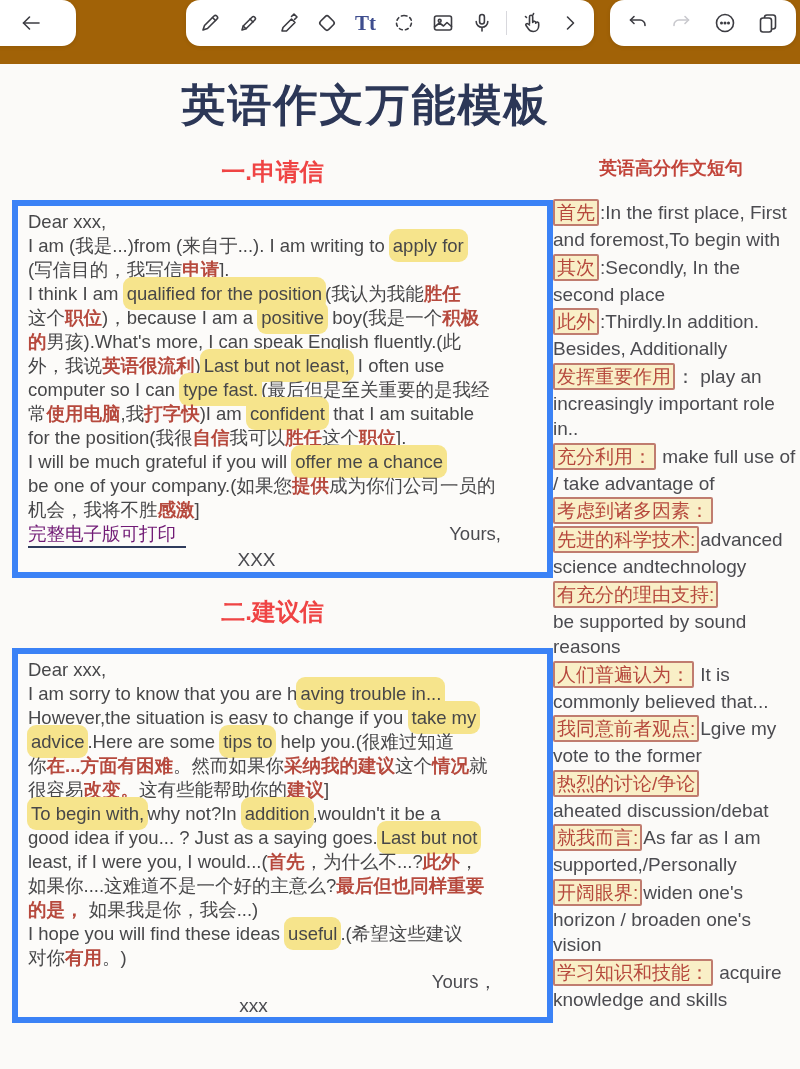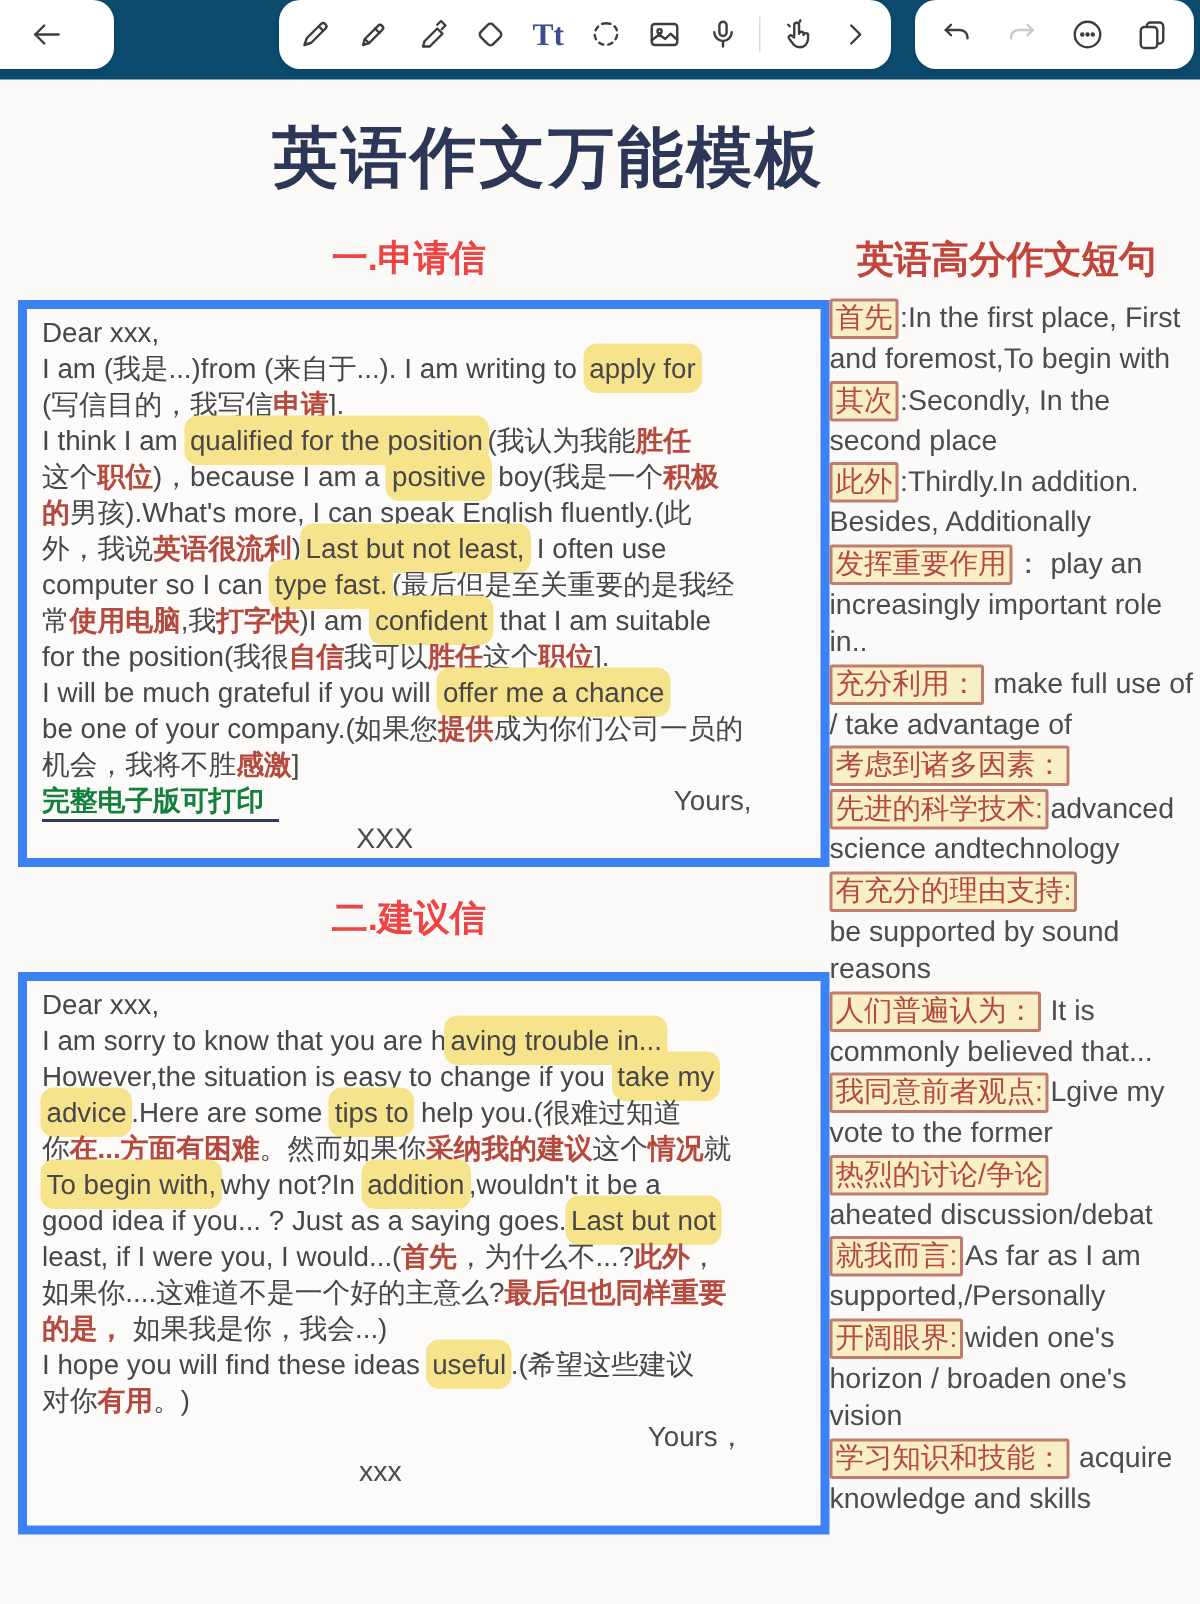--- a/index.html
+++ b/index.html
@@ -3,53 +3,53 @@
 <meta charset="utf-8">
 <style>
   html,body{margin:0;padding:0;}
   body{
     width:800px;height:1069px;position:relative;overflow:hidden;
     background:#fbfaf8;
     font-family:"Liberation Sans","DejaVu Sans",sans-serif;
     color:#4b4b50;
   }
   
-  .toolbar{position:absolute;top:0;left:0;width:800px;height:53px;background:#0c4a6e;}
+  .toolbar{position:absolute;top:0;left:0;width:800px;height:64px;background:#a16207;}
   .tgroup{
     position:absolute;top:0;height:46px;background:#ffffff;
     border-radius:14px;box-shadow:0 1px 4px rgba(0,0,0,.10);
     display:flex;align-items:center;justify-content:space-evenly;
   }
   .tgroup.left{left:-14px;width:90px;}
   .tgroup.center{left:186px;width:408px;}
   .tgroup.right{left:610px;width:186px;}
   .tbtn{width:30px;height:30px;display:flex;align-items:center;justify-content:center;cursor:pointer;}
   .tbtn svg{width:24px;height:24px;stroke:#3c3c42;stroke-width:1.6;fill:none;stroke-linecap:round;stroke-linejoin:round;}
   .tbtn.disabled svg{stroke:#c9c9ce;}
   .tdivider{width:1px;height:24px;background:#d8d8dd;}
   .texttool{font-family:"Liberation Serif","DejaVu Serif",serif;font-weight:bold;color:#3e4d8e;font-size:21px;line-height:1;}
   
   .title{position:absolute;top:76px;left:16px;width:699px;text-align:center;
     font-size:44px;font-weight:bold;color:#2c3757;letter-spacing:2px;}
   .h-sec{position:absolute;width:545px;text-align:center;font-size:24px;font-weight:bold;color:#ef4444;}
   .h-sec.one{top:156px;left:0;}
   .h-sec.two{top:596px;left:0;}
   .h-right{position:absolute;top:156px;left:548px;width:246px;text-align:center;
-    font-size:25px;font-weight:bold;color:#c2443a;}
+    font-size:18px;font-weight:bold;color:#c2443a;}
   
   .lbox{position:absolute;left:12px;width:529px;border:6px solid #3b82f6;background:#fcfbf9;}
   .lbox.b1{top:200px;height:366px;}
   .lbox.b2{top:648px;height:363px;}
   .lines{padding:4px 10px 0 10px;font-size:18.5px;line-height:24px;color:#474749;}
   .tl{white-space:nowrap;}
   .red{color:#b6493d;font-weight:bold;}
   .hl{background:#f6e48c;border-radius:9px;padding:6px 4px;margin:0 -1px;}
   .sigrow{display:flex;justify-content:space-between;align-items:flex-start;padding:0 10px;
     font-size:18.5px;line-height:24px;}
-  .note{color:#15803d;font-weight:bold;border-bottom:2.5px solid #2f3b5c;padding-right:10px;}
+  .note{color:#701a75;font-weight:normal;border-bottom:2.5px solid #2f3b5c;padding-right:10px;}
   .yours{}
   .xline{text-align:center;font-size:19px;line-height:24px;}
   .b1 .yours{margin-right:36px;}
   .b1 .xline{padding-right:52px;}
   .b2 .yours{margin-right:40px;}
   .b2 .xline{padding-right:58px;}
   
   .phrases{position:absolute;top:198px;left:553px;width:245px;
     font-size:19px;line-height:25.5px;color:#4b4b50;}
   .pitem{display:block;}
@@ -194,20 +194,21 @@
 
 <div class="h-sec two">二.建议信</div>
 
 <div class="lbox b2">
   <div class="lines">
       <div class="tl"><span>Dear xxx,</span></div>
       <div class="tl"><span>I am sorry to know that you are h</span><span class="hl">aving trouble in...</span></div>
       <div class="tl"><span>However,the situation is easy to change if you </span><span class="hl">take my</span></div>
       <div class="tl"><span class="hl">advice</span><span>.Here are some </span><span class="hl">tips to</span><span> help you.(很难过知道</span></div>
       <div class="tl"><span>你</span><span class="red">在...方面有困难</span><span>。然而如果你</span><span class="red">采纳我的建议</span><span>这个</span><span class="red">情况</span><span>就</span></div>
+      <div class="tl"><span>很容易</span><span class="red">改变。</span><span>这有些能帮助你的</span><span class="red">建议</span><span>]</span></div>
       <div class="tl"><span class="hl">To begin with,</span><span>why not?In </span><span class="hl">addition</span><span>,wouldn't it be a</span></div>
       <div class="tl"><span>good idea if you... ? Just as a saying goes.</span><span class="hl">Last but not</span></div>
       <div class="tl"><span>least, if I were you, I would...(</span><span class="red">首先</span><span>，为什么不...?</span><span class="red">此外</span><span>，</span></div>
       <div class="tl"><span>如果你....这难道不是一个好的主意么?</span><span class="red">最后但也同样重要</span></div>
       <div class="tl"><span class="red">的是，</span><span> 如果我是你，我会...)</span></div>
       <div class="tl"><span>I hope you will find these ideas </span><span class="hl">useful</span><span>.(希望这些建议</span></div>
       <div class="tl"><span>对你</span><span class="red">有用</span><span>。)</span></div>
     </div>
   <div class="sigrow">
     <span></span>

